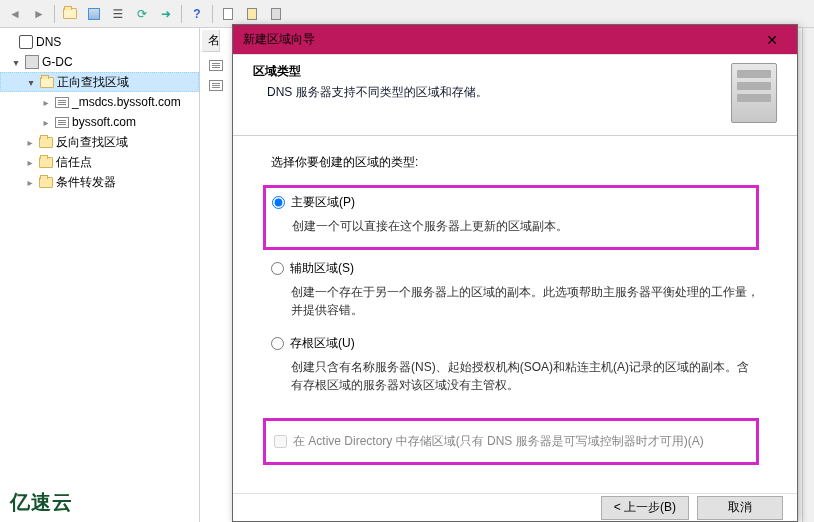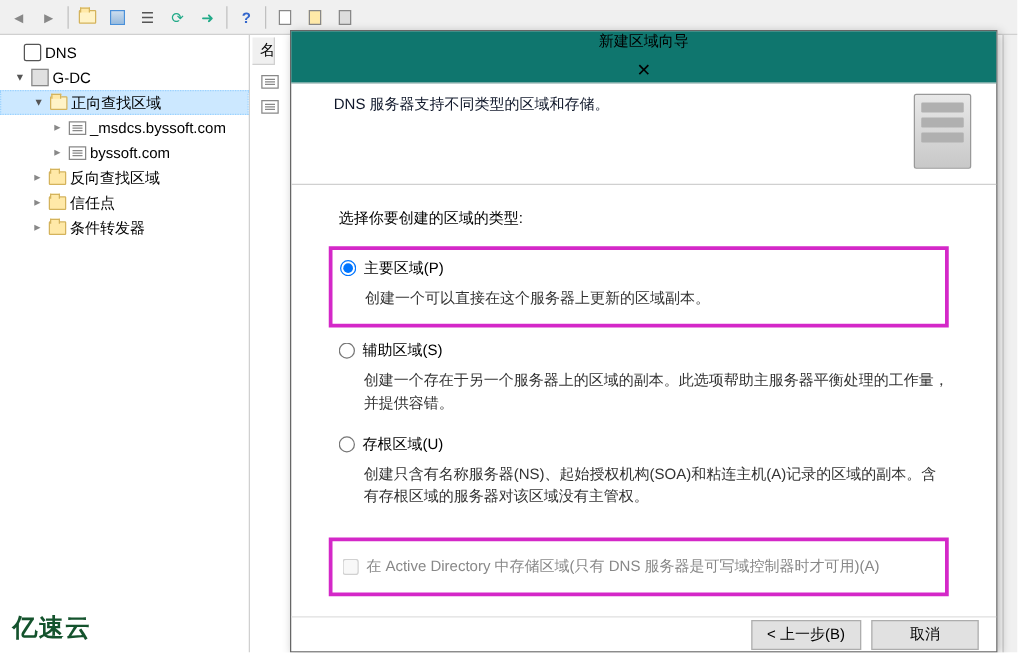--- a/index.html
+++ b/index.html
@@ -23,21 +23,21 @@
     .folder-open { background: #fff3c7; }
     .server-icon { width: 14px; height: 14px; background: #e0e0e0; border: 1px solid #888; }
     .dns-icon { width: 14px; height: 14px; background: #fff; border: 1px solid #555; border-radius: 2px; }
     .zone-icon { width: 14px; height: 11px; background: #fff; border: 1px solid #888; position: relative; }
     .zone-icon::after { content: ""; position: absolute; top: 2px; left: 2px; right: 2px; height: 1px; background: #888; box-shadow: 0 2px 0 #888, 0 4px 0 #888; }
     
     .content-panel { flex: 1; background: #fff; padding: 2px; position: relative; }
     .col-header { background: #f0f0f0; border-bottom: 1px solid #d0d0d0; height: 22px; display: flex; align-items: center; padding-left: 6px; border-right: 1px solid #d0d0d0; width: 18px; }
     
     .dialog { position: absolute; left: 232px; top: 24px; width: 566px; height: 498px; background: #fff; border: 1px solid #666; box-shadow: 2px 2px 8px rgba(0,0,0,0.3); }
-    .dialog-title { height: 42px; background: #0f766e; display: flex; align-items: center; padding: 0 10px; border-bottom: 1px solid #e0e0e0; flex-direction: column; }
+    .dialog-title { height: 30px; background: #be185d; display: flex; align-items: center; padding: 0 10px; border-bottom: 1px solid #e0e0e0; }
     .dialog-title-text { flex: 1; font-size: 12px; }
     .close-btn { width: 30px; height: 28px; text-align: center; font-size: 14px; line-height: 28px; cursor: pointer; }
     
     .dialog-header { padding: 8px 20px 12px 20px; display: flex; border-bottom: 1px solid #d0d0d0; }
     .dialog-header-text { flex: 1; }
     .dialog-header-text .h-title { font-weight: bold; margin-bottom: 4px; }
     .dialog-header-text .h-sub { color: #0f172a; padding-left: 14px; }
     .server-graphic { width: 46px; height: 60px; background: linear-gradient(#e8e8e8, #c8c8c8); border: 1px solid #999; border-radius: 2px; position: relative; }
     .server-graphic::before { content: ""; position: absolute; top: 6px; left: 5px; right: 5px; height: 8px; background: #b0b0b0; border-radius: 1px; }
     .server-graphic::after { content: ""; position: absolute; top: 18px; left: 5px; right: 5px; height: 8px; background: #b0b0b0; border-radius: 1px; box-shadow: 0 12px 0 #b0b0b0; }
@@ -184,20 +184,21 @@
 
 <div class="right-edge"></div>
 
 <div class="dialog">
   <div class="dialog-title">
     <span class="dialog-title-text">新建区域向导</span>
     <span class="close-btn">✕</span>
   </div>
   <div class="dialog-header">
     <div class="dialog-header-text">
+      <div class="h-title">区域类型</div>
       <div class="h-sub">DNS 服务器支持不同类型的区域和存储。</div>
     </div>
     <div class="server-graphic"></div>
   </div>
   <div class="dialog-body">
     <div class="prompt">选择你要创建的区域的类型:</div>
 
     <div class="highlight-box">
       <div class="radio-row">
         <input type="radio" name="zonetype" checked="" style="">

